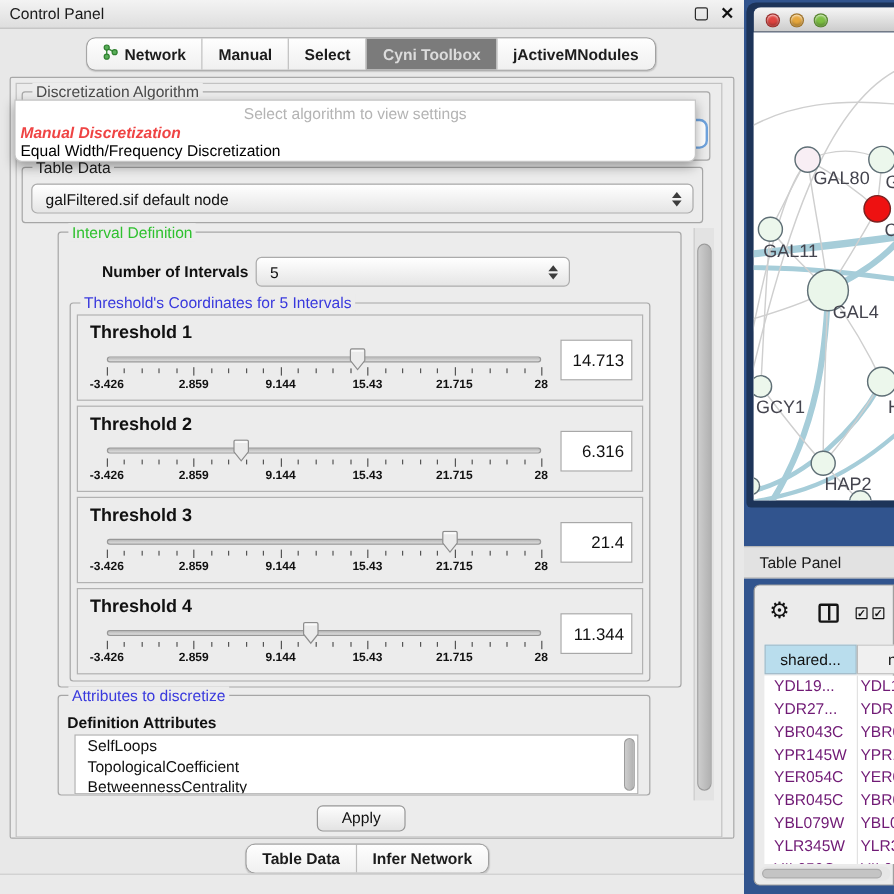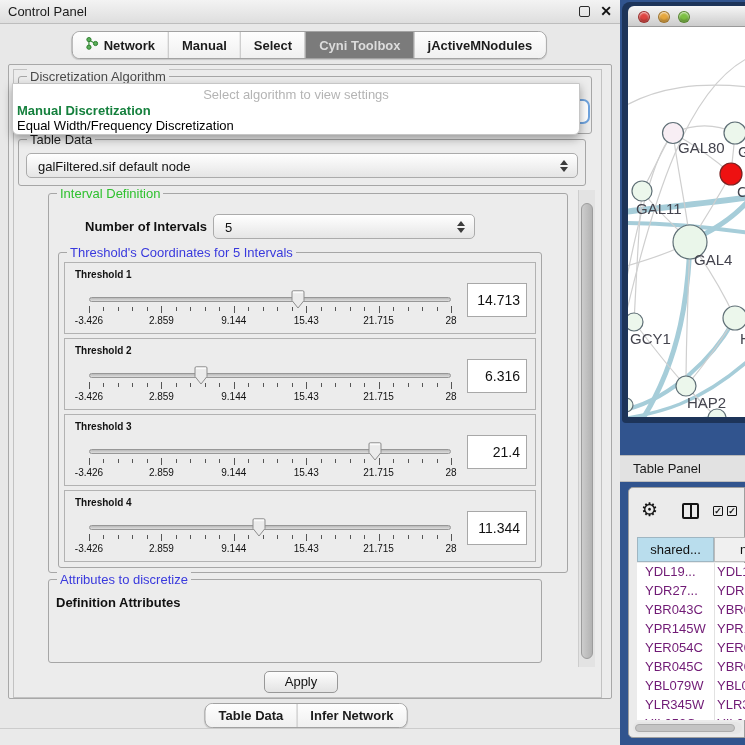--- a/index.html
+++ b/index.html
@@ -35,35 +35,35 @@
   .combo .val { position:absolute; left:11px; top:50%; transform:translateY(-50%); }
   .stepper { position:absolute; right:9px; top:50%; transform:translateY(-50%); width:8px; height:12px; }
   .stepper:before, .stepper:after { content:""; position:absolute; left:0; border-left:4px solid transparent; border-right:4px solid transparent; }
   .stepper:before { top:0; border-bottom:5px solid #3c3c3c; }
   .stepper:after { bottom:0; border-top:5px solid #3c3c3c; }
 
   #algo-combo { left:26px; top:99px; width:564px; height:25px; border:2px solid #6fa3dd; border-radius:7px; background:#fff; z-index:5; }
 
   #algo-popup { left:12px; top:83px; width:568px; height:52px; background:#fff; border:1px solid #c6c6c6; border-radius:0 0 6px 6px; box-shadow:0 4px 10px rgba(0,0,0,.35); z-index:50; }
   #algo-popup .hint { position:absolute; left:0; right:0; top:3px; text-align:center; font-size:13px; color:#b4b4b4; }
-  #algo-popup .opt1 { position:absolute; left:4px; top:19px; font-size:13px; font-weight:700; color:#15803d; }
+  #algo-popup .opt1 { position:absolute; left:4px; top:19px; font-size:13px; font-weight:700; color:#ef4444;font-style:italic; }
   #algo-popup .opt2 { position:absolute; left:4px; top:34px; font-size:13px; color:#000; }
 
   
   .thr-panel { position:absolute; left:64px; width:472px; height:72px; border:1px solid #b2b2b2; background:#ececec; }
-  .thr-label { position:absolute; left:10px; top:6px; font-size:10px; font-weight:700; color:#111; }
+  .thr-label { position:absolute; left:10px; top:6px; font-size:15px; font-weight:700; color:#111; }
   .sld { position:absolute; left:24px; top:26px; width:362px; height:42px; }
   .track { position:absolute; left:0; right:0; top:8px; height:5px; border:1px solid #979797; border-radius:3px; background:linear-gradient(#b9b9b9,#dedede); }
   .thumb { position:absolute; top:1px; width:16px; height:20px; }
   .ticks { position:absolute; left:0; right:0; top:17px; height:8px; }
   .tick { position:absolute; width:1px; background:#555; }
   .tick.minor { height:4px; top:1px; }
   .tick.major { height:7px; top:0; }
   .tlabels { position:absolute; left:0; right:0; top:26px; height:12px; }
-  .tlab { position:absolute; transform:translateX(-50%); font-size:10px; font-weight:400; color:#111; white-space:nowrap; }
+  .tlab { position:absolute; transform:translateX(-50%); font-size:10px; font-weight:700; color:#111; white-space:nowrap; }
   .valbox { position:absolute; right:8px; top:20px; width:60px; height:34px; background:#fff; border:1px solid #a8a8a8; font-size:14px; color:#111; text-align:right; line-height:32px; padding-right:6px; }
 
   
   #attr-list { left:62px; top:612px; width:470px; height:50px; background:#fff; border:1px solid #b0b0b0; overflow:hidden; }
   .attr-item { font-size:13px; color:#111; line-height:17px; padding-left:10px; white-space:nowrap; }
   .vscroll-thumb { position:absolute; border-radius:6px; background:linear-gradient(90deg,#cdcdcd,#b2b2b2); border:1px solid #9c9c9c; }
 
   #apply-btn { left:264px; top:671px; width:74px; height:22px; background:linear-gradient(#fdfdfd,#e3e3e3); border:1px solid #989898; border-radius:5px; font-size:13px; color:#111; text-align:center; line-height:20px; }
 
   #outer-scroll { left:578px; top:190px; width:17px; height:477px; background:#e3e3e3; border-left:1px solid #cdcdcd; }
@@ -356,20 +356,27 @@
             </svg></div>
         </div>
         <div class="valbox">11.344</div>
       </div>
     </div>
 
   <div class="group" style="left:48px; top:579px; width:494px; height:84px;">
     <span class="group-title t-blue">Attributes to discretize</span>
   </div>
   <span class="abs" style="left:56px; top:595px; font-size:13px; font-weight:700; color:#111;">Definition Attributes</span>
+  <div id="attr-list" class="abs">
+
+  <div class="attr-item">SelfLoops</div>
+      <div class="attr-item">TopologicalCoefficient</div>
+      <div class="attr-item">BetweennessCentrality</div>
+      <div class="vscroll-thumb" style="right:2px; top:2px; width:9px; height:44px;"></div>
+    </div>
 
   <div id="apply-btn" class="abs">Apply</div>
 
   <div id="outer-scroll" class="abs">
     <div class="vscroll-thumb" style="left:2px; top:13px; width:12px; height:456px;"></div>
   </div>
 
   <div id="bottom-tabs" class="abs segbar">
       <div class="seg">
         <span>Table Data</span>

